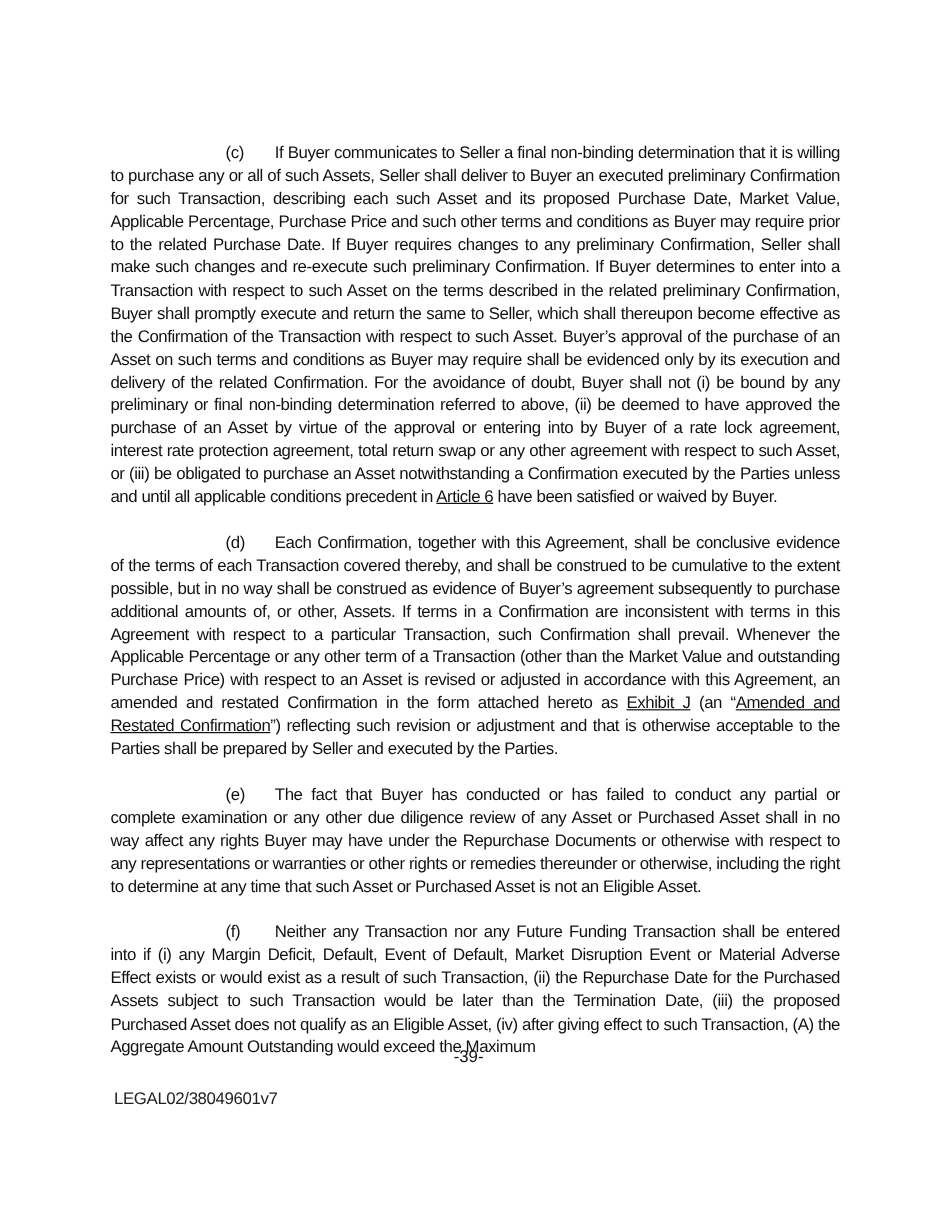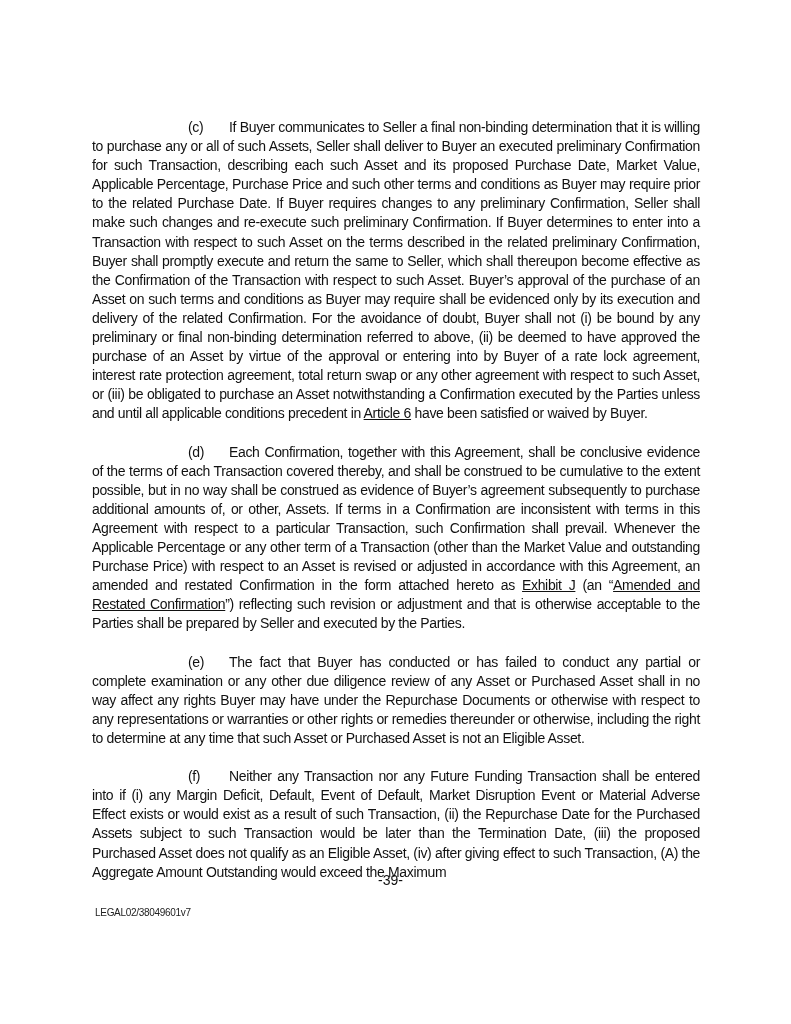--- a/index.html
+++ b/index.html
@@ -29,21 +29,21 @@
     text-align: center;
     font-family: "Liberation Sans", sans-serif;
     font-size: 14px;
     color: #111111;
   }
   .footer-id {
     position: absolute;
     left: 95px;
     top: 907px;
     font-family: "Liberation Sans", sans-serif;
-    font-size: 10px;
+    font-size: 14px;
     color: #222222;
     letter-spacing: -0.3px;
   }
 </style>
 </head>
 <body>
 
 <div class="page">
   <p class="para"><span class="label">(c)</span><span>If Buyer communicates to Seller a final non-binding determination that it is willing to purchase any or all of such Assets, Seller shall deliver to Buyer an executed preliminary Confirmation for such Transaction, describing each such Asset and its proposed Purchase Date, Market Value, Applicable Percentage, Purchase Price and such other terms and conditions as Buyer may require prior to the related Purchase Date.  If Buyer requires changes to any preliminary Confirmation, Seller shall make such changes and re-execute such preliminary Confirmation.  If Buyer determines to enter into a Transaction with respect to such Asset on the terms described in the related preliminary Confirmation, Buyer shall promptly execute and return the same to Seller, which shall thereupon become effective as the Confirmation of the Transaction with respect to such Asset.  Buyer’s approval of the purchase of an Asset on such terms and conditions as Buyer may require shall be evidenced only by its execution and delivery of the related Confirmation.  For the avoidance of doubt, Buyer shall not (i) be bound by any preliminary or final non-binding determination referred to above, (ii) be deemed to have approved the purchase of an Asset by virtue of the approval or entering into by Buyer of a rate lock agreement, interest rate protection agreement, total return swap or any other agreement with respect to such Asset, or (iii) be obligated to purchase an Asset notwithstanding a Confirmation executed by the Parties unless and until all applicable conditions precedent in </span><span class="u">Article 6</span><span> have been satisfied or waived by Buyer.</span></p>
 

